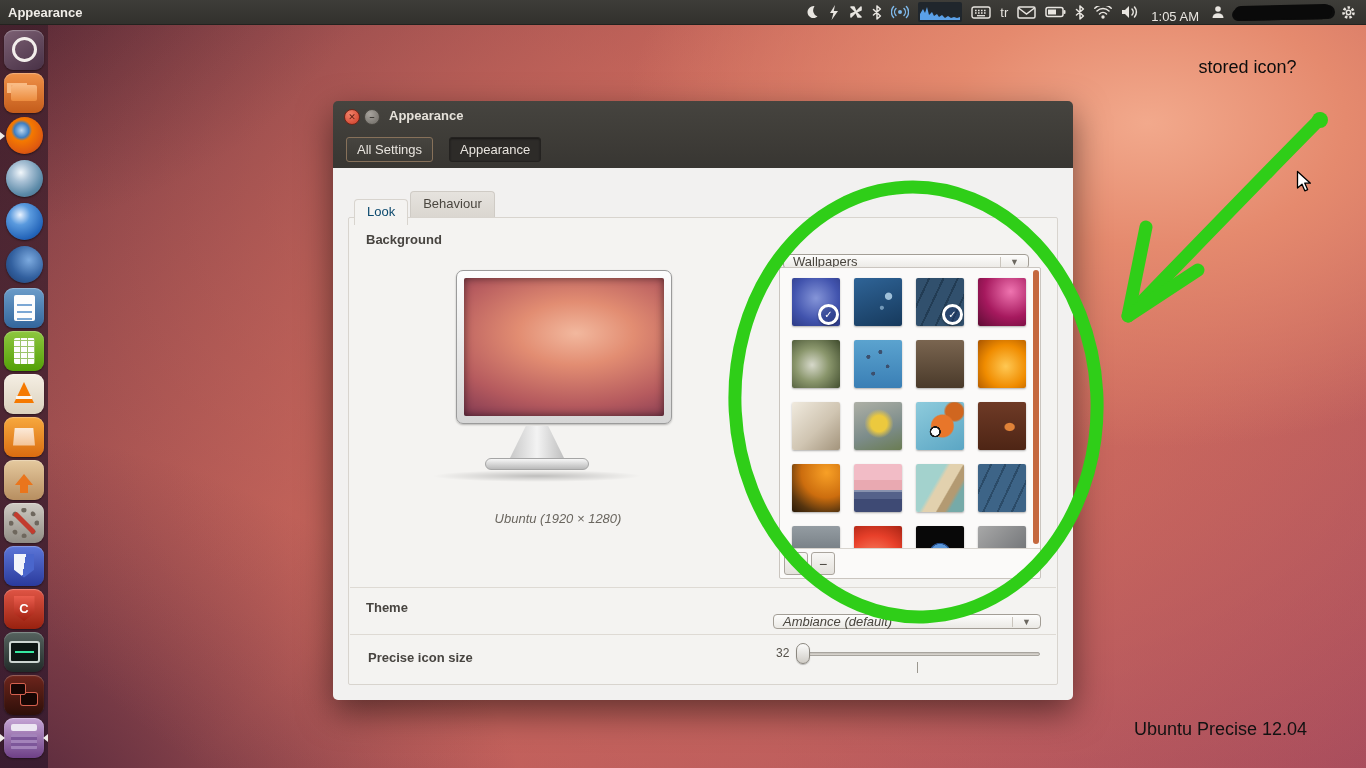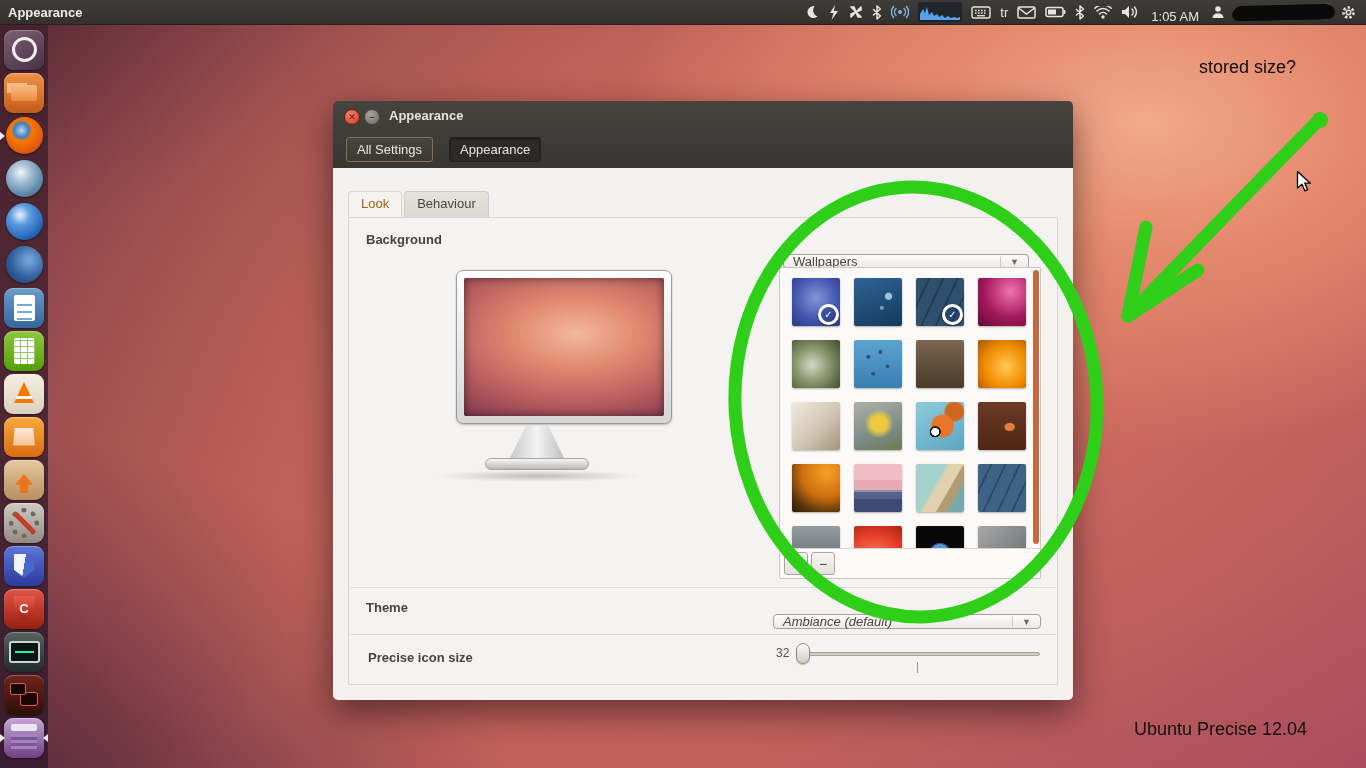--- a/index.html
+++ b/index.html
@@ -102,21 +102,21 @@
   .w-title{position:absolute;left:56px;top:7px;font-size:13px;font-weight:bold;color:#e6e2da;}
   .crumbs{position:absolute;left:13px;top:36px;display:flex;gap:16px;}
   .crumb{font-size:13px;color:#e8e4de;padding:4px 10px;border-radius:3px;}
   .crumb-all{border:1px solid #87715a;background:linear-gradient(#474540,#3b3934);}
   .crumb-cur{background:#2d2b28;border:1px solid #242220;box-shadow:inset 0 1px 2px rgba(0,0,0,.45);}
   .w-body{position:absolute;left:0;top:67px;right:0;bottom:0;background:#f2f1f0;border-radius:0 0 5px 5px;}
 
   .tabs{position:absolute;left:15px;top:23px;display:flex;z-index:2;}
   .tab{font-size:13px;color:#4a463f;padding:4px 12px;border:1px solid #cfcbc5;border-bottom:none;
     border-radius:4px 4px 0 0;background:linear-gradient(#e6e3de,#dad6d0);margin-right:2px;}
-  .tab.active{background:#f4f3f1;position:relative;top:0;border-color:#d8d4ce;padding-bottom:6px;color:#a16207;}
+  .tab.active{background:#f4f3f1;position:relative;top:8px;border-color:#d8d4ce;padding-bottom:6px;color:#0c4a6e;margin-left:6px;}
 
   .panel{position:absolute;left:15px;right:15px;top:49px;bottom:15px;background:#f4f3f1;
     border:1px solid #d8d4ce;border-radius:2px;}
   .sec-head{position:absolute;font-size:13px;font-weight:bold;color:#474440;}
   .h-bg{left:17px;top:14px;}
   .h-theme{left:17px;top:382px;}
   .h-size{left:19px;top:432px;}
   .sep{position:absolute;left:1px;right:1px;height:1px;background:#dedad4;}
 
   
@@ -375,20 +375,21 @@
 
     <div class="panel">
       <span class="sec-head h-bg">Background</span>
 
       <div class="monitor">
         <div class="screen"></div>
       </div>
       <div class="stand"></div>
       <div class="base"></div>
       <div class="mshadow"></div>
+      <div class="preview-caption">Ubuntu (1920 × 1280)</div>
 
       <div class="select sel-wallpapers">
         <span>Wallpapers</span>
         <span class="sel-arrow">▼</span>
       </div>
 
       <div class="grid-wrap">
         <div class="grid" id="wallpaper-grid">
             <div class="thumb wp-blue-glow">
               <span class="badge">✓</span>
@@ -441,19 +442,19 @@
 
 <svg class="anno-svg" viewBox="0 0 1366 768">
   <ellipse cx="916" cy="402" rx="181" ry="215" transform="rotate(-3 916 402)" fill="none" stroke="#2fce18" stroke-width="13" stroke-linecap="round"></ellipse>
   <circle cx="1320" cy="120" r="8" fill="#2fce18"></circle>
   <path d="M1320 119 C1282 157 1192 250 1130 314" fill="none" stroke="#2fce18" stroke-width="13" stroke-linecap="round"></path>
   <path d="M1128 316 L1146 227" fill="none" stroke="#2fce18" stroke-width="13" stroke-linecap="round"></path>
   <path d="M1128 316 L1198 270" fill="none" stroke="#2fce18" stroke-width="13" stroke-linecap="round"></path>
 </svg>
 
 <div class="q-text">
-  <div>stored size?</div>
+  <div>stored icon?</div>
 </div>
 <div class="footer-caption">Ubuntu Precise 12.04</div>
 
 <svg class="cursor" width="17" height="23" viewBox="0 0 17 23">
   <path d="M1.5 1.5 L1.5 18 L6 14.2 L8.8 20.8 L11.6 19.6 L8.8 13.2 L14.4 13.2 Z" fill="#fff" stroke="#000" stroke-width="1.3" stroke-linejoin="round"></path>
 </svg>
 
 </body></html>

